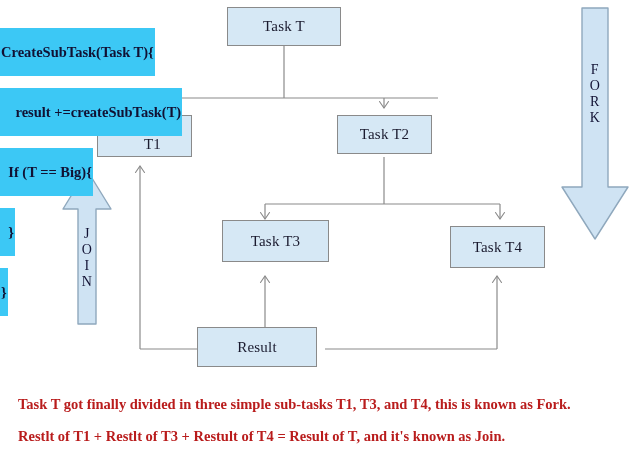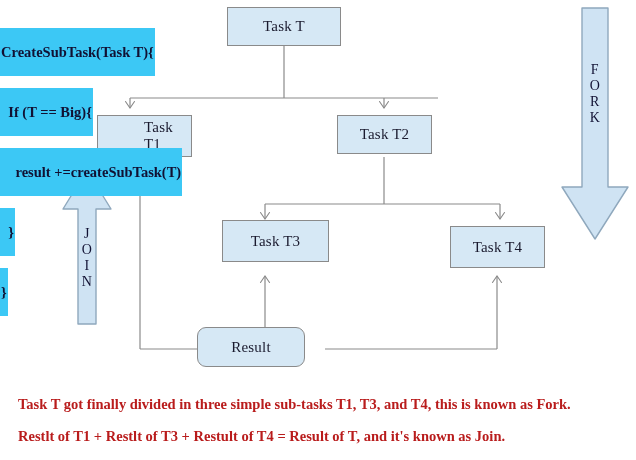--- a/index.html
+++ b/index.html
@@ -42,21 +42,21 @@
     font-size: 15px;
     color: #1a1a2e;
     letter-spacing: .2px;
     z-index: 3;
   }
   #node-t  { left: 227px; top: 7px;   width: 114px; height: 39px; }
   #node-t1 { left: 97px;  top: 115px; width: 95px;  height: 42px; padding-left: 46px; }
   #node-t2 { left: 337px; top: 115px; width: 95px;  height: 39px; }
   #node-t3 { left: 222px; top: 220px; width: 107px;  height: 42px; }
   #node-t4 { left: 450px; top: 226px; width: 95px;  height: 42px; }
-  #node-result { left: 197px; top: 327px; width: 108px; height: 40px; border-radius: 9px; }
+  #node-result { left: 197px; top: 327px; width: 120px; height: 40px; }
 
   
   #code-block {
     position: absolute;
     left: 0px;
     top: 2px;
     z-index: 4;
     font-family: "Liberation Serif", serif;
     font-weight: bold;
     font-size: 14.5px;
@@ -140,22 +140,22 @@
       <path d="M 197 349 L 140 349"></path>
       <path d="M 140 349 L 140 166" marker-end="url(#openArrow)"></path>
 
       <path d="M 325 349 L 497 349"></path>
       <path d="M 497 349 L 497 276" marker-end="url(#openArrow)"></path>
     </g>
   </svg>
 
   <div id="code-block">
     <span class="cl"><span class="hl">CreateSubTask(Task T){</span></span>
+    <span class="cl"><span class="hl">    result +=createSubTask(T)</span></span>
     <span class="cl"><span class="hl">  If (T == Big){</span></span>
-    <span class="cl"><span class="hl">    result +=createSubTask(T)</span></span>
     <span class="cl"><span class="hl">  }</span></span>
     <span class="cl"><span class="hl">}</span></span>
   </div>
 
   <div class="node" id="node-t">Task T</div>
   <div class="node" id="node-t1">Task T1</div>
   <div class="node" id="node-t2">Task T2</div>
   <div class="node" id="node-t3">Task T3</div>
   <div class="node" id="node-t4">Task T4</div>
   <div class="node" id="node-result">Result</div>

